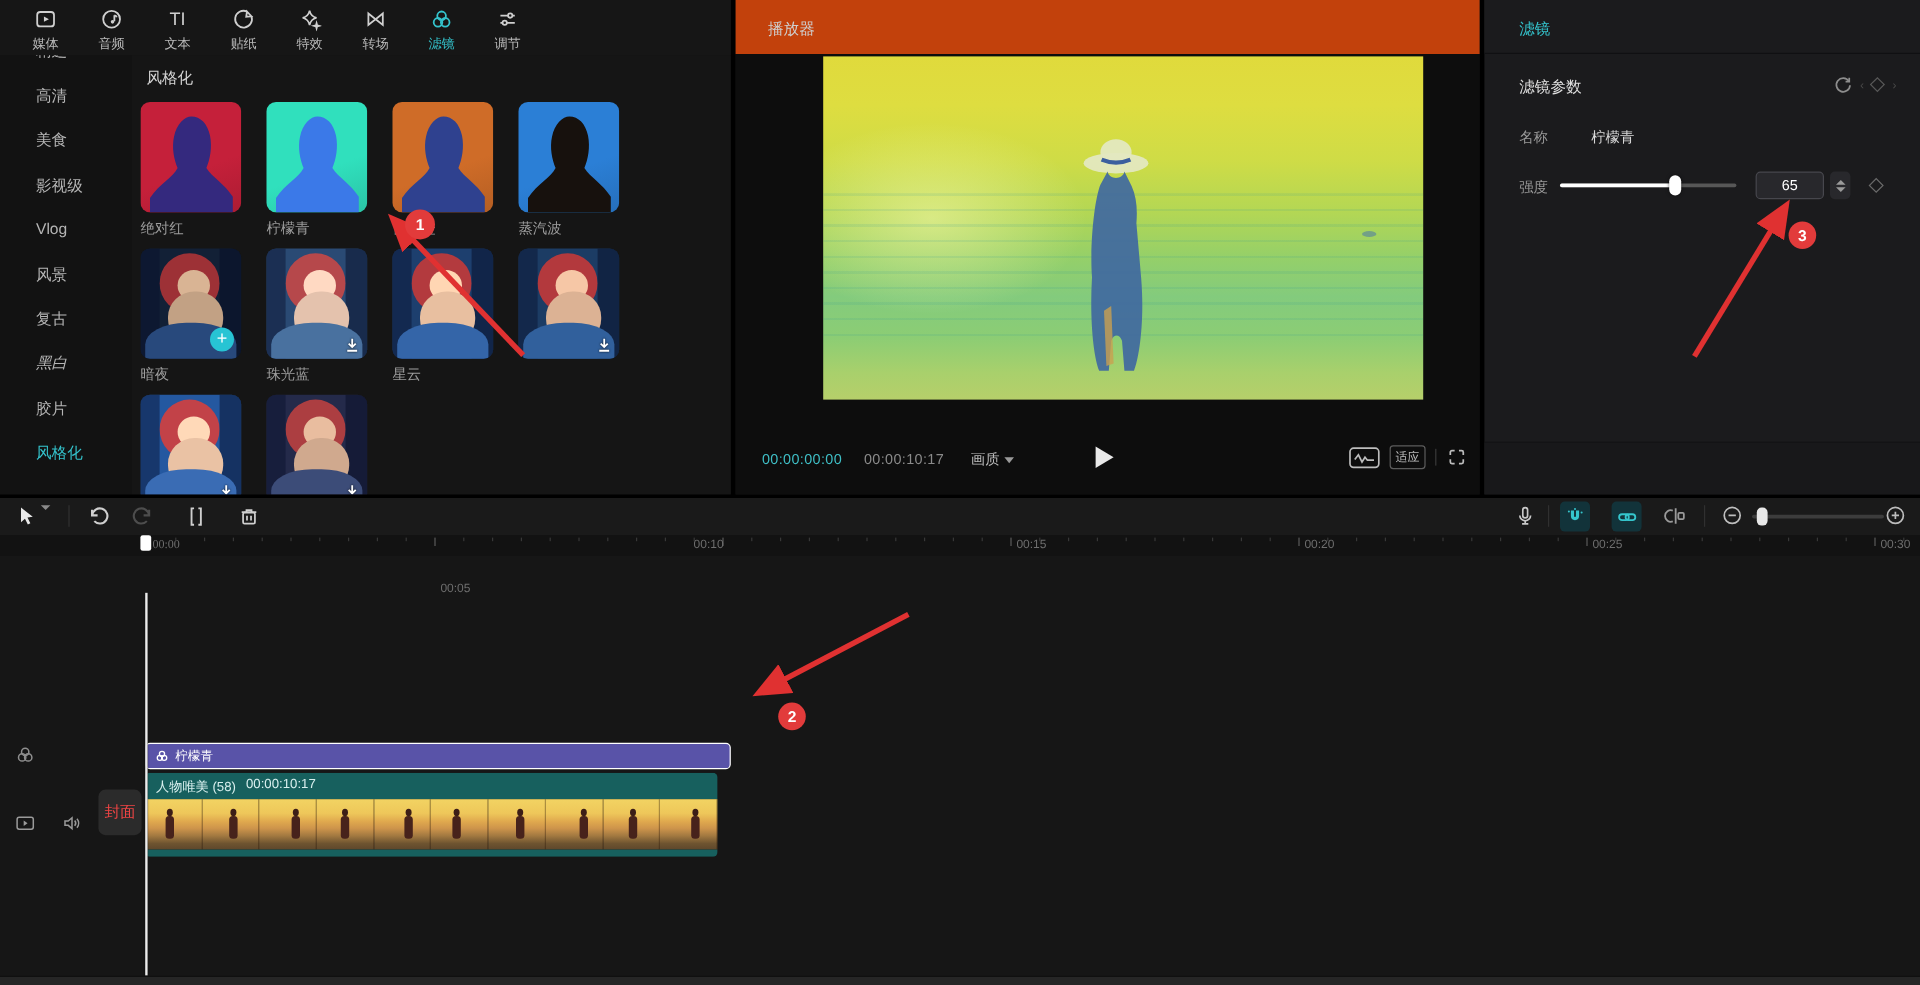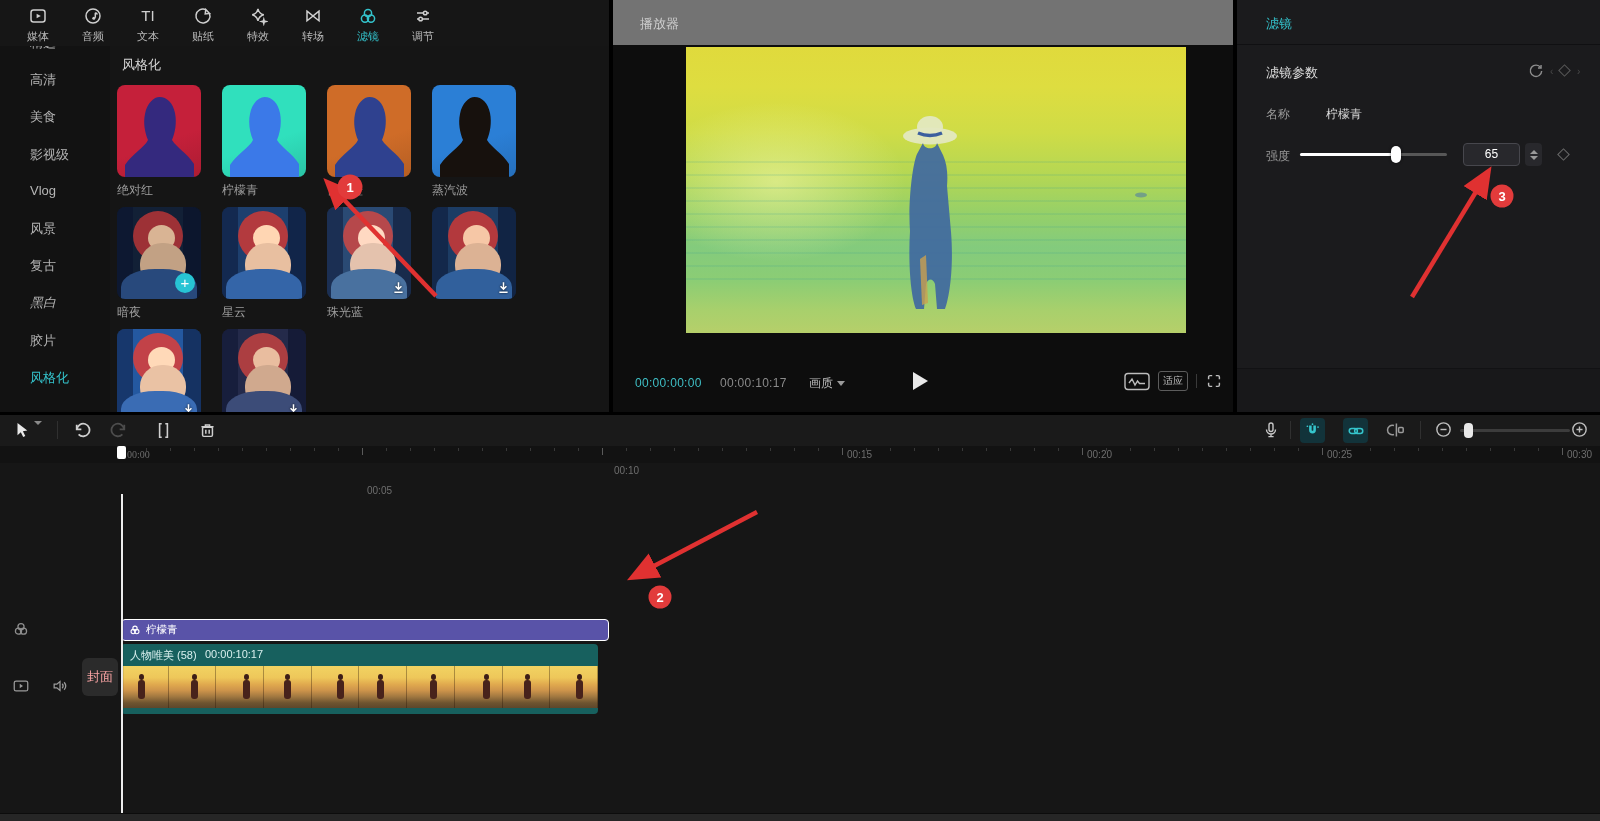--- a/index.html
+++ b/index.html
@@ -24,21 +24,21 @@
   #gallery-area{left:110px;top:46px;width:499px;height:366px;background:#151515;}
   #gallery-header{position:absolute;left:12px;top:10px;font-size:13px;color:#d6d6d6;}
   #gallery-grid{position:absolute;left:7px;top:39px;width:430px;height:327px;overflow:hidden;display:grid;grid-template-columns:repeat(4,84px);grid-auto-rows:114px;column-gap:21px;row-gap:8px;}
   .card{width:84px;cursor:pointer;}
   .card .thumb{position:relative;width:84px;height:92px;border-radius:8px;overflow:hidden;}
   .card .card-label{display:block;margin-top:5px;font-size:12px;color:#9d9d9d;white-space:nowrap;overflow:hidden;}
   .p-layer{position:absolute;}
   .badge-add{position:absolute;right:6px;bottom:6px;width:20px;height:20px;border-radius:50%;background:#27c4d4;color:#fff;font-size:15px;line-height:19px;text-align:center;}
   .badge-dl{position:absolute;right:6px;bottom:5px;}
   
-  #player-header{left:0;top:0;width:620px;height:45px;background:#737373;}
+  #player-header{left:0;top:0;width:620px;height:45px;background:#c2410c;}
   #player-title{position:absolute;left:27px;top:15px;font-size:13px;color:#cfcfcf;}
   #player-body{left:0;top:45px;width:620px;height:367px;background:#0d0d0d;}
   #video-frame{left:73px;top:2px;width:500px;height:286px;overflow:hidden;background:
      linear-gradient(180deg,#e0da3c 0%,#dedd40 14%,#cfdc46 30%,#b4d754 45%,#96d068 58%,#83cb7d 70%,#8ccd74 82%,#a8d06c 92%,#b6cf6a 100%);}
   #video-waves{left:0;top:40%;width:100%;height:45%;opacity:.5;background:repeating-linear-gradient(180deg,rgba(44,150,148,.25) 0 2px,rgba(0,0,0,0) 2px 13px);}
   #video-sun{left:-40px;top:55px;width:260px;height:160px;background:radial-gradient(closest-side,rgba(250,250,170,.55),rgba(250,250,170,0));}
   #player-controls{left:0;top:325px;width:620px;height:26px;}
   #time-current{position:absolute;left:22px;top:6px;font-size:12px;color:#3fbfc6;letter-spacing:.3px;}
   #time-duration{position:absolute;left:107px;top:6px;font-size:12px;color:#8a8a8a;letter-spacing:.3px;}
   #quality-btn{position:absolute;left:196px;top:5px;font-size:12px;color:#bdbdbd;cursor:pointer;}
@@ -85,21 +85,21 @@
   #vc-name{position:absolute;left:9px;top:4px;font-size:11px;color:#d8efee;}
   #vc-duration{position:absolute;left:84px;top:4px;font-size:11px;color:#d8efee;}
   #film-thumbs{position:absolute;left:0;top:22px;width:100%;height:42px;display:flex;}
   .film-cell{position:relative;width:47.7px;height:42px;flex:0 0 auto;background:
       linear-gradient(180deg,#f2d362 0%,#eec75a 28%,#e0a94e 44%,#cd944b 58%,#a47a41 72%,#6e5430 88%,#5e472b 100%);
       box-shadow:inset -1px 0 0 rgba(40,20,5,.35);}
   .film-fig{position:absolute;width:7px;height:19px;border-radius:3px;background:#47221b;top:14px;}
   .film-fig::before{content:"";position:absolute;left:1px;top:-6px;width:5px;height:6px;border-radius:50%;background:#3c1d17;}
   #vc-bottom{position:absolute;left:0;bottom:0;width:100%;height:6px;background:#17605e;}
   
-  #cover-btn{position:absolute;left:82px;top:195px;width:36px;height:38px;background:#2b2b2b;border-radius:6px;color:#fca5a5;font-size:13px;display:flex;align-items:center;justify-content:center;cursor:pointer;}
+  #cover-btn{position:absolute;left:82px;top:195px;width:36px;height:38px;background:#2b2b2b;border-radius:6px;color:#ef4444;font-size:13px;display:flex;align-items:center;justify-content:center;cursor:pointer;}
   
   #playhead-line{position:absolute;left:121px;top:31px;width:2px;height:368px;background:#ececec;box-shadow:0 0 1px #000;}
   #playhead-handle{position:absolute;left:117px;top:31px;width:9px;height:13px;background:#fff;border-radius:2px;}
   
   #tl-zoom-track{position:absolute;left:1460px;top:14px;width:110px;height:3px;background:#3c3c3c;border-radius:2px;}
   #tl-zoom-thumb{position:absolute;left:1464px;top:8px;width:9px;height:15px;background:#e8e8e8;border-radius:4px;cursor:pointer;}
   #scroll-strip{position:absolute;left:0;top:398px;width:1600px;height:8px;background:#262626;border-top:1px solid #0c0c0c;}
   
   #annotations{position:absolute;left:0;top:0;z-index:60;pointer-events:none;}
 </style>
@@ -162,47 +162,47 @@
             <div class="thumb" style="background: rgb(18, 32, 54);">
               <div class="p-layer" style="left:16px;top:4px;width:50px;height:50px;border-radius:50%;background:#a93336;opacity:.92"></div>
               <div class="p-layer" style="left:0;top:0;width:16px;height:92px;background:rgba(8,16,44,.45)"></div>
               <div class="p-layer" style="right:0;top:0;width:18px;height:92px;background:rgba(6,12,36,.5)"></div>
               <div class="p-layer" style="left:31px;top:18px;width:27px;height:26px;border-radius:50%;background:#c2a184;filter:brightness(1.12)"></div>
               <div class="p-layer" style="left:23px;top:36px;width:46px;height:44px;border-radius:48%;background:#c2a184"></div>
               <div class="p-layer" style="left:4px;top:62px;width:76px;height:40px;border-radius:45% 45% 0 0;background:#28497c"></div>
               <div class="badge-add">+</div>
             </div>
             <span class="card-label">暗夜</span>
-          </div>
-          <div class="card">
-            <div class="thumb" style="background: rgb(29, 63, 110);">
-              <div class="p-layer" style="left:16px;top:4px;width:50px;height:50px;border-radius:50%;background:#c03a3a;opacity:.92"></div>
-              <div class="p-layer" style="left:0;top:0;width:16px;height:92px;background:rgba(8,16,44,.45)"></div>
-              <div class="p-layer" style="right:0;top:0;width:18px;height:92px;background:rgba(6,12,36,.5)"></div>
-              <div class="p-layer" style="left:31px;top:18px;width:27px;height:26px;border-radius:50%;background:#e8bfa0;filter:brightness(1.12)"></div>
-              <div class="p-layer" style="left:23px;top:36px;width:46px;height:44px;border-radius:48%;background:#e8bfa0"></div>
-              <div class="p-layer" style="left:4px;top:62px;width:76px;height:40px;border-radius:45% 45% 0 0;background:#3465a8"></div>
-            </div>
-            <span class="card-label">星云</span>
           </div>
           <div class="card">
             <div class="thumb" style="background: rgb(42, 74, 116);">
               <div class="p-layer" style="left:16px;top:4px;width:50px;height:50px;border-radius:50%;background:#c24848;opacity:.92"></div>
               <div class="p-layer" style="left:0;top:0;width:16px;height:92px;background:rgba(8,16,44,.45)"></div>
               <div class="p-layer" style="right:0;top:0;width:18px;height:92px;background:rgba(6,12,36,.5)"></div>
               <div class="p-layer" style="left:31px;top:18px;width:27px;height:26px;border-radius:50%;background:#e4c2ad;filter:brightness(1.12)"></div>
               <div class="p-layer" style="left:23px;top:36px;width:46px;height:44px;border-radius:48%;background:#e4c2ad"></div>
               <div class="p-layer" style="left:4px;top:62px;width:76px;height:40px;border-radius:45% 45% 0 0;background:#49719f"></div>
               <span class="badge-dl">
                 <svg width="13" height="13" viewBox="0 0 12 12" fill="none" stroke="#fff" stroke-width="1.4" style="filter:drop-shadow(0 0 1px rgba(0,0,0,.8))">
                   <path d="M6 1.2v6M3.3 4.9 6 7.6 8.7 4.9M2.2 10.4h7.6"></path>
                 </svg>
               </span>
             </div>
             <span class="card-label">珠光蓝</span>
+          </div>
+          <div class="card">
+            <div class="thumb" style="background: rgb(29, 63, 110);">
+              <div class="p-layer" style="left:16px;top:4px;width:50px;height:50px;border-radius:50%;background:#c03a3a;opacity:.92"></div>
+              <div class="p-layer" style="left:0;top:0;width:16px;height:92px;background:rgba(8,16,44,.45)"></div>
+              <div class="p-layer" style="right:0;top:0;width:18px;height:92px;background:rgba(6,12,36,.5)"></div>
+              <div class="p-layer" style="left:31px;top:18px;width:27px;height:26px;border-radius:50%;background:#e8bfa0;filter:brightness(1.12)"></div>
+              <div class="p-layer" style="left:23px;top:36px;width:46px;height:44px;border-radius:48%;background:#e8bfa0"></div>
+              <div class="p-layer" style="left:4px;top:62px;width:76px;height:40px;border-radius:45% 45% 0 0;background:#3465a8"></div>
+            </div>
+            <span class="card-label">星云</span>
           </div>
           <div class="card">
             <div class="thumb" style="background: rgb(28, 60, 100);">
               <div class="p-layer" style="left:16px;top:4px;width:50px;height:50px;border-radius:50%;background:#c03a3a;opacity:.92"></div>
               <div class="p-layer" style="left:0;top:0;width:16px;height:92px;background:rgba(8,16,44,.45)"></div>
               <div class="p-layer" style="right:0;top:0;width:18px;height:92px;background:rgba(6,12,36,.5)"></div>
               <div class="p-layer" style="left:31px;top:18px;width:27px;height:26px;border-radius:50%;background:#dcb294;filter:brightness(1.12)"></div>
               <div class="p-layer" style="left:23px;top:36px;width:46px;height:44px;border-radius:48%;background:#dcb294"></div>
               <div class="p-layer" style="left:4px;top:62px;width:76px;height:40px;border-radius:45% 45% 0 0;background:#31609c"></div>
               <span class="badge-dl">
@@ -481,21 +481,21 @@
           </svg>
         </span>
     </div>
 
     <div id="ruler">
         <div class="tick-major" style="left: 122px;"></div>
         <span class="tick-label" style="left: 127px; font-family: Liberation Serif, serif;">00:00</span>
         <div class="tick-major" style="left: 362px;"></div>
         <span class="tick-label" style="left: 367px; margin-top: 36px;">00:05</span>
         <div class="tick-major" style="left: 602px;"></div>
-        <span class="tick-label" style="left: 614px; margin-top: 16px;">00:10</span>
+        <span class="tick-label" style="left: 578px;">00:10</span>
         <div class="tick-major" style="left: 842px;"></div>
         <span class="tick-label" style="left: 847px;">00:15</span>
         <div class="tick-major" style="left: 1082px;"></div>
         <span class="tick-label" style="left: 1087px;">00:20</span>
         <div class="tick-major" style="left: 1322px;"></div>
         <span class="tick-label" style="left: 1327px;">00:25</span>
         <div class="tick-major" style="left: 1562px;"></div>
         <span class="tick-label" style="left: 1567px;">00:30</span>
         <div class="tick-minor" style="left: 146px;"></div>
         <div class="tick-minor" style="left: 170px;"></div>

